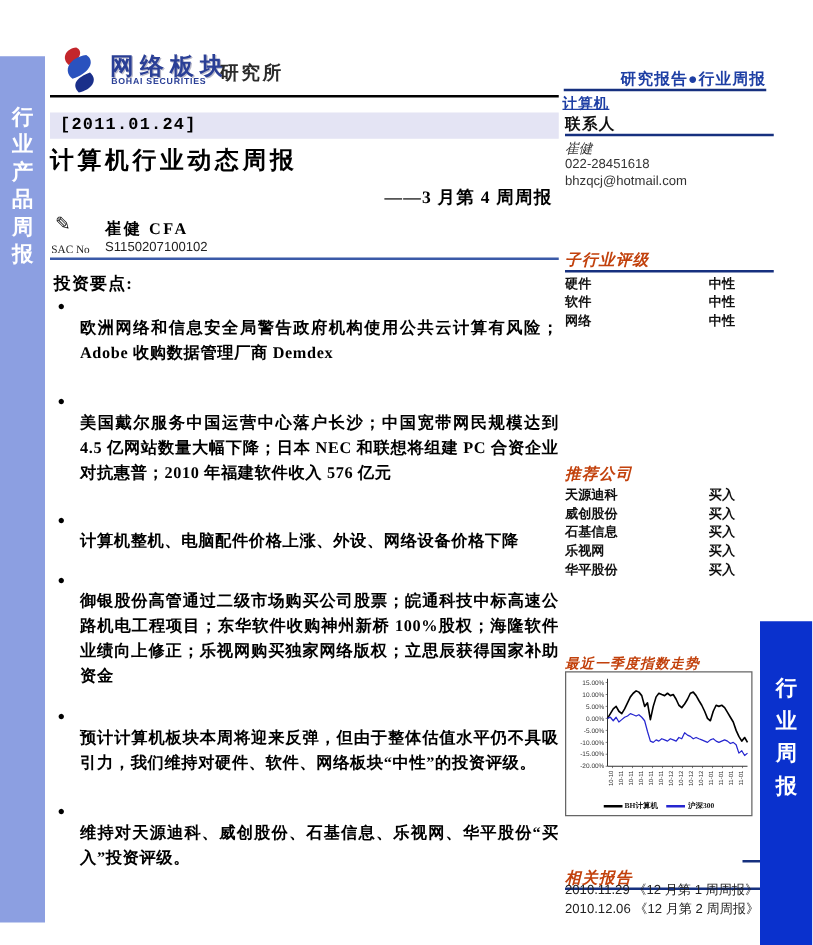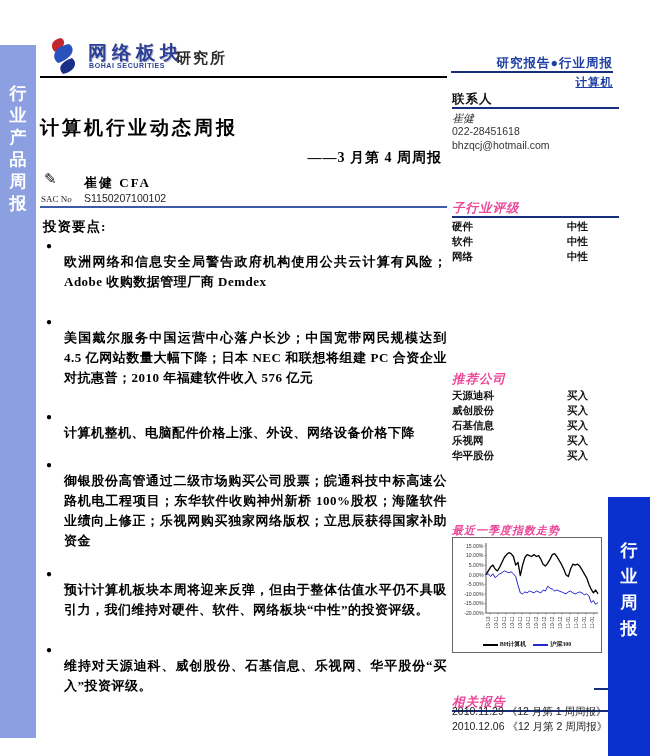--- a/index.html
+++ b/index.html
@@ -25,21 +25,21 @@
   #brand-cn { left:88px; top:40px; font-size:19px; font-weight:bold; color:#2A3F96;
     letter-spacing:5px; text-shadow:1px 1px 0 #b9b9c9; white-space:nowrap; }
   #brand-en { left:89px; top:62px; font-size:7px; font-weight:bold; color:#2A3F96;
     letter-spacing:0.6px; font-family:"Liberation Sans",sans-serif; }
   #division { left:176px; top:49px; font-size:15px; font-weight:bold; color:#2b2b2b; letter-spacing:2px; }
   #rule-logo { left:40px; top:76px; width:407px; height:2px; background:#000; }
 
   #report-type { left:450px; top:55px; width:163px; text-align:right; font-size:12.5px;
     font-weight:bold; color:#1E3FA4; letter-spacing:1px; white-space:nowrap; }
   #rule-report-type { left:451px; top:71px; width:162px; height:2px; background:#16307F; }
-  #industry-tag { left:450px; top:75px; width:163px; text-align:right; font-size:11.5px;
+  #industry-tag { left:450px; top:75px; width:163px; font-size:11.5px;
     font-weight:bold; color:#1E3FA4; letter-spacing:1px;text-decoration:underline; }
 
   
   #contact-title { left:452px; top:91px; font-size:12.5px; font-weight:bold; color:#111; letter-spacing:1px; }
   #rule-contact { left:452px; top:107px; width:167px; height:1.5px; background:#16307F; }
   #contact-name { left:452px; top:111px; font-size:11px; font-style:italic; color:#333; }
   #contact-phone { left:452px; top:125px; font-size:10.5px; color:#333; font-family:"Liberation Sans",sans-serif; }
   #contact-email { left:452px; top:139px; font-size:10.5px; color:#333; font-family:"Liberation Sans",sans-serif; }
 
   
@@ -59,21 +59,21 @@
   #bullets { left:40px; top:236px; width:407px; }
   .bullet { display:flex; }
   .bullet .dot { width:24px; flex:0 0 24px; font-size:10px; line-height:20px; padding-left:6px; }
   .bullet .btext { flex:1; font-size:13px; line-height:20px; font-weight:bold;
     text-align:justify; letter-spacing:0.5px;margin-top:16px; }
   .bullet.b1 { margin-bottom:20px; } .bullet.b2 { margin-bottom:19px; }
   .bullet.b3 { margin-bottom:12px; } .bullet.b4 { margin-bottom:13px; }
   .bullet.b5 { margin-bottom:20px; }
 
   
-  .sec-title { font-size:12.5px; font-weight:bold; font-style:italic; color:#ec4899; letter-spacing:1px; }
+  .sec-title { font-size:12.5px; font-weight:bold; font-style:italic; color:#c2410c; letter-spacing:1px; }
   #subratings-title { left:452px; top:200px; }
   #rule-subratings { left:452px; top:216px; width:167px; height:1.5px; background:#16307F; }
   #subratings-rows { left:452px; top:220px; width:136px; }
   #recommended-title { left:452px; top:371px; }
   #recommended-rows { left:452px; top:389px; width:136px; }
   .kv-row { display:flex; justify-content:space-between; height:15px;
     font-size:10.5px; font-weight:bold; color:#111; }
 
   #chart-title { left:452px; top:523px; font-size:11px; }
   #chart-box { left:452px; top:537px; width:150px; height:116px; border:1px solid #666; background:#fff; }
@@ -117,20 +117,21 @@
   <div id="report-type" class="abs">研究报告●行业周报</div>
   <div id="rule-report-type" class="abs"></div>
   <div id="industry-tag" class="abs">计算机</div>
 
   <div id="contact-title" class="abs sec-title" style="font-style:normal;">联系人</div>
   <div id="rule-contact" class="abs"></div>
   <div id="contact-name" class="abs">崔健</div>
   <div id="contact-phone" class="abs">022-28451618</div>
   <div id="contact-email" class="abs">bhzqcj@hotmail.com</div>
 
+  <div id="date-box" class="abs">[2011.01.24]</div>
   <div id="doc-title" class="abs">计算机行业动态周报</div>
   <div id="doc-subtitle" class="abs">——3 月第 4 周周报</div>
   <div id="pencil" class="abs">✎</div>
   <div id="author-name" class="abs">崔健  CFA</div>
   <div id="sac-label" class="abs">SAC No</div>
   <div id="sac-no" class="abs">S1150207100102</div>
   <div id="rule-author" class="abs"></div>
 
   <div id="summary-heading" class="abs">投资要点:</div>
   <div id="bullets" class="abs">

